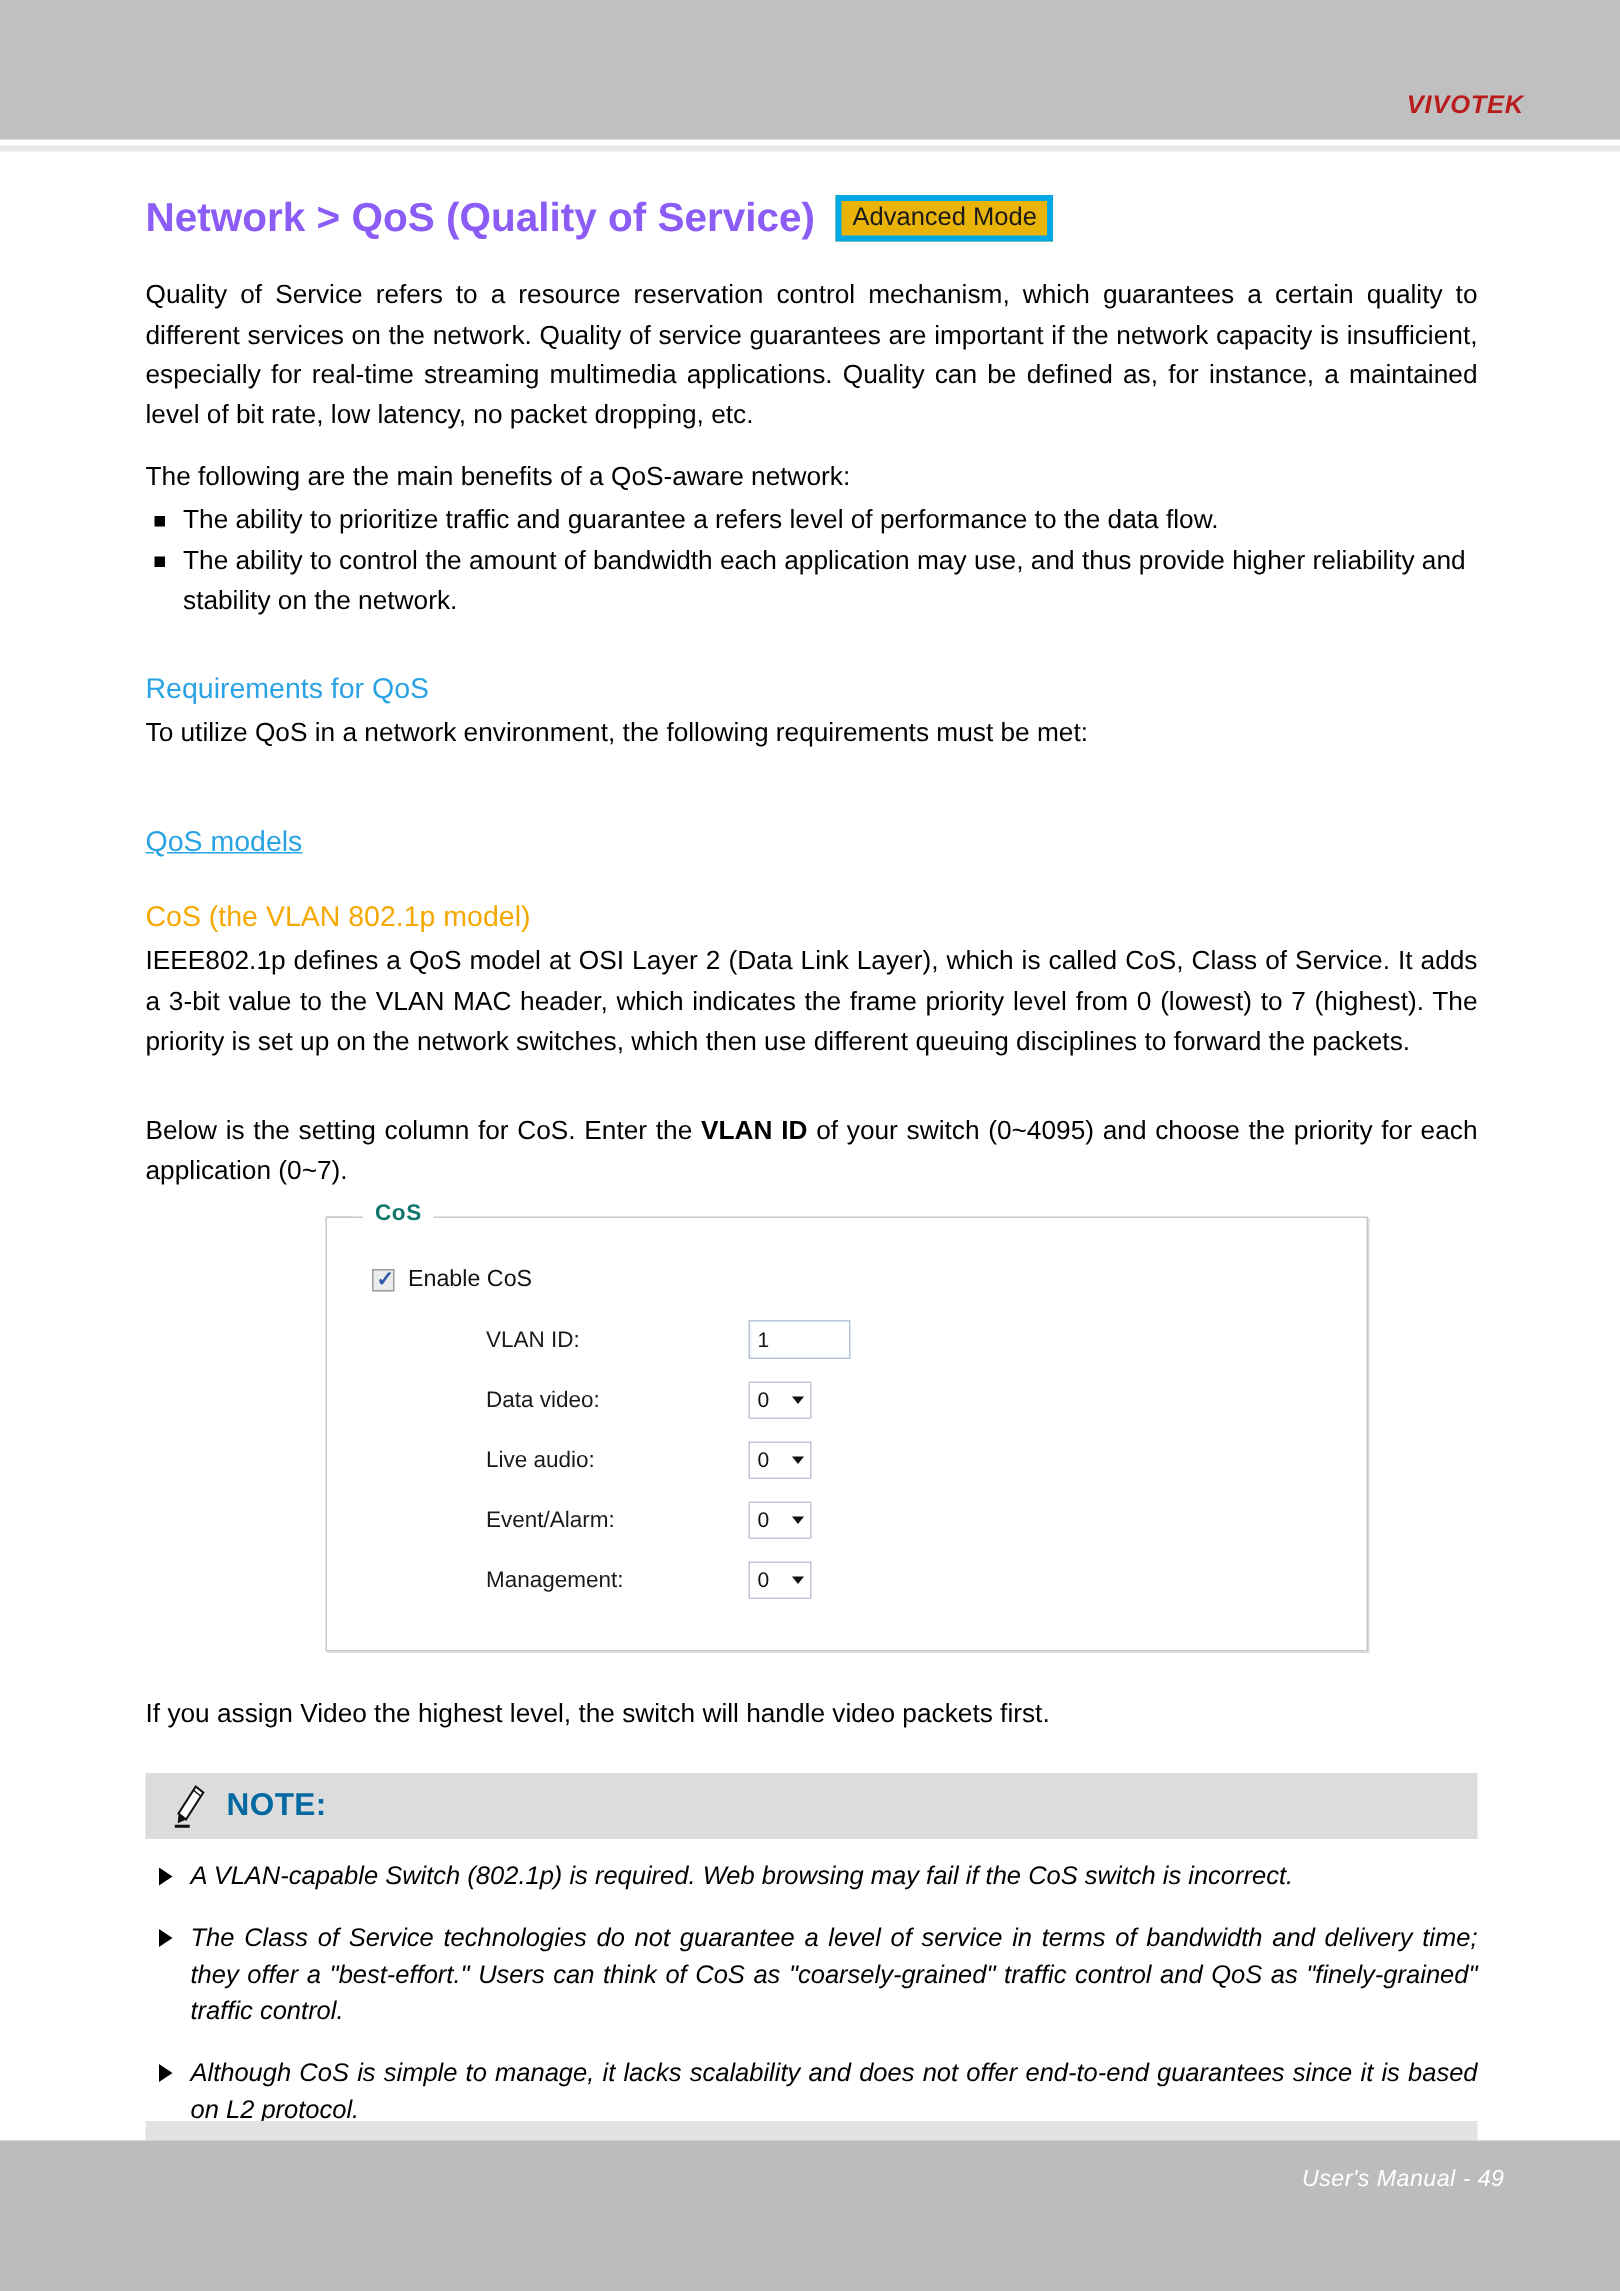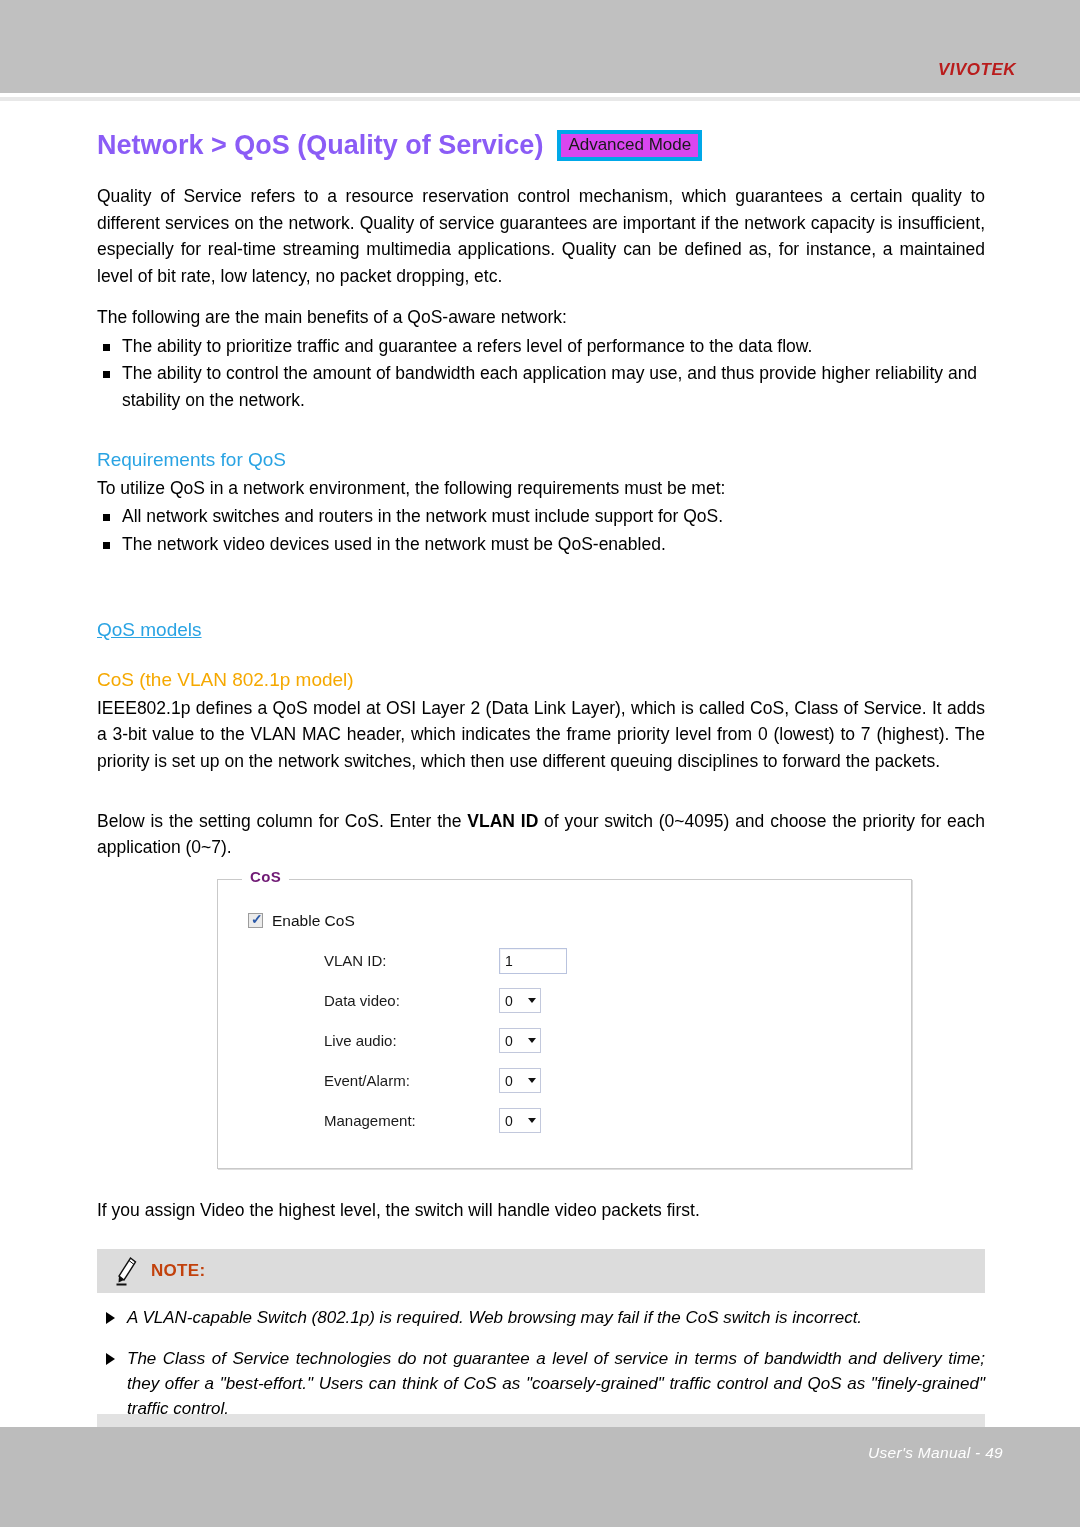--- a/index.html
+++ b/index.html
@@ -58,21 +58,21 @@
     margin-bottom: 22px;
   }
   .page-title {
     font-size: 27px;
     font-weight: bold;
     color: #8b5cf6;
     white-space: nowrap;
   }
   .mode-badge {
     display: inline-block;
-    background: #d946ef;
+    background: #eab308;
     border: 4px solid #00a8e8;
     color: #1a1a1a;
     font-size: 17px;
     padding: 1px 7px 3px 7px;
     line-height: 1.12;
     white-space: nowrap;
   }
 
   p.body {
     font-size: 17.5px;
@@ -140,21 +140,21 @@
     box-shadow: 1px 1px 0 #dddddd;
   }
   .cos-legend {
     position: absolute;
     left: 24px;
     top: -12px;
     background: #ffffff;
     padding: 0 8px;
     font-size: 15px;
     font-weight: bold;
-    color: #701a75;
+    color: #0f766e;
     letter-spacing: 0.4px;
   }
   .cos-legend-dash {
     position: absolute;
     left: 0;
     top: -1px;
     width: 18px;
     height: 1px;
     background: #c9c9c9;
   }
@@ -232,23 +232,23 @@
   .note-wrap { margin-top: 26px; }
   .note-head {
     background: #dcdcdc;
     height: 44px;
     display: flex;
     align-items: center;
     padding-left: 18px;
     gap: 12px;
   }
   .note-title {
-    font-size: 17px;
+    font-size: 21px;
     font-weight: bold;
-    color: #c2410c;
+    color: #0369a1;
     letter-spacing: 0.3px;
   }
   .pencil-icon { display: block; }
 
   ul.notelist {
     list-style: none;
     margin: 13px 0 0 0;
     padding: 0;
   }
   ul.notelist li {
@@ -323,30 +323,20 @@
       <span>The ability to prioritize traffic and guarantee a refers level of performance to the data flow.</span>
     </li>
     <li>
       <span class="bullet-sq"></span>
       <span>The ability to control the amount of bandwidth each application may use, and thus provide higher reliability and stability on the network.</span>
     </li>
   </ul>
 
   <h2 class="section-blue">Requirements for QoS</h2>
   <p class="body nojust tight">To utilize QoS in a network environment, the following requirements must be met:</p>
-  <ul class="sqlist">
-    <li>
-      <span class="bullet-sq"></span>
-      <span>All network switches and routers in the network must include support for QoS.</span>
-    </li>
-    <li>
-      <span class="bullet-sq"></span>
-      <span>The network video devices used in the network must be QoS-enabled.</span>
-    </li>
-  </ul>
 
   <h2 class="section-link">QoS models</h2>
 
   <h3 class="section-orange">CoS (the VLAN 802.1p model)</h3>
   <p class="body">IEEE802.1p defines a QoS model at OSI Layer 2 (Data Link Layer), which is called CoS, Class of Service. It adds a 3-bit value to the VLAN MAC header, which indicates the frame priority level from 0 (lowest) to 7 (highest). The priority is set up on the network switches, which then use different queuing disciplines to forward the packets.</p>
 
   <div class="spacer-sm"></div>
 
   <p class="body"><span>Below is the setting column for CoS. Enter the </span><b class="strong">VLAN ID</b><span> of your switch (0~4095) and choose the priority for each application (0~7).</span></p>
 

